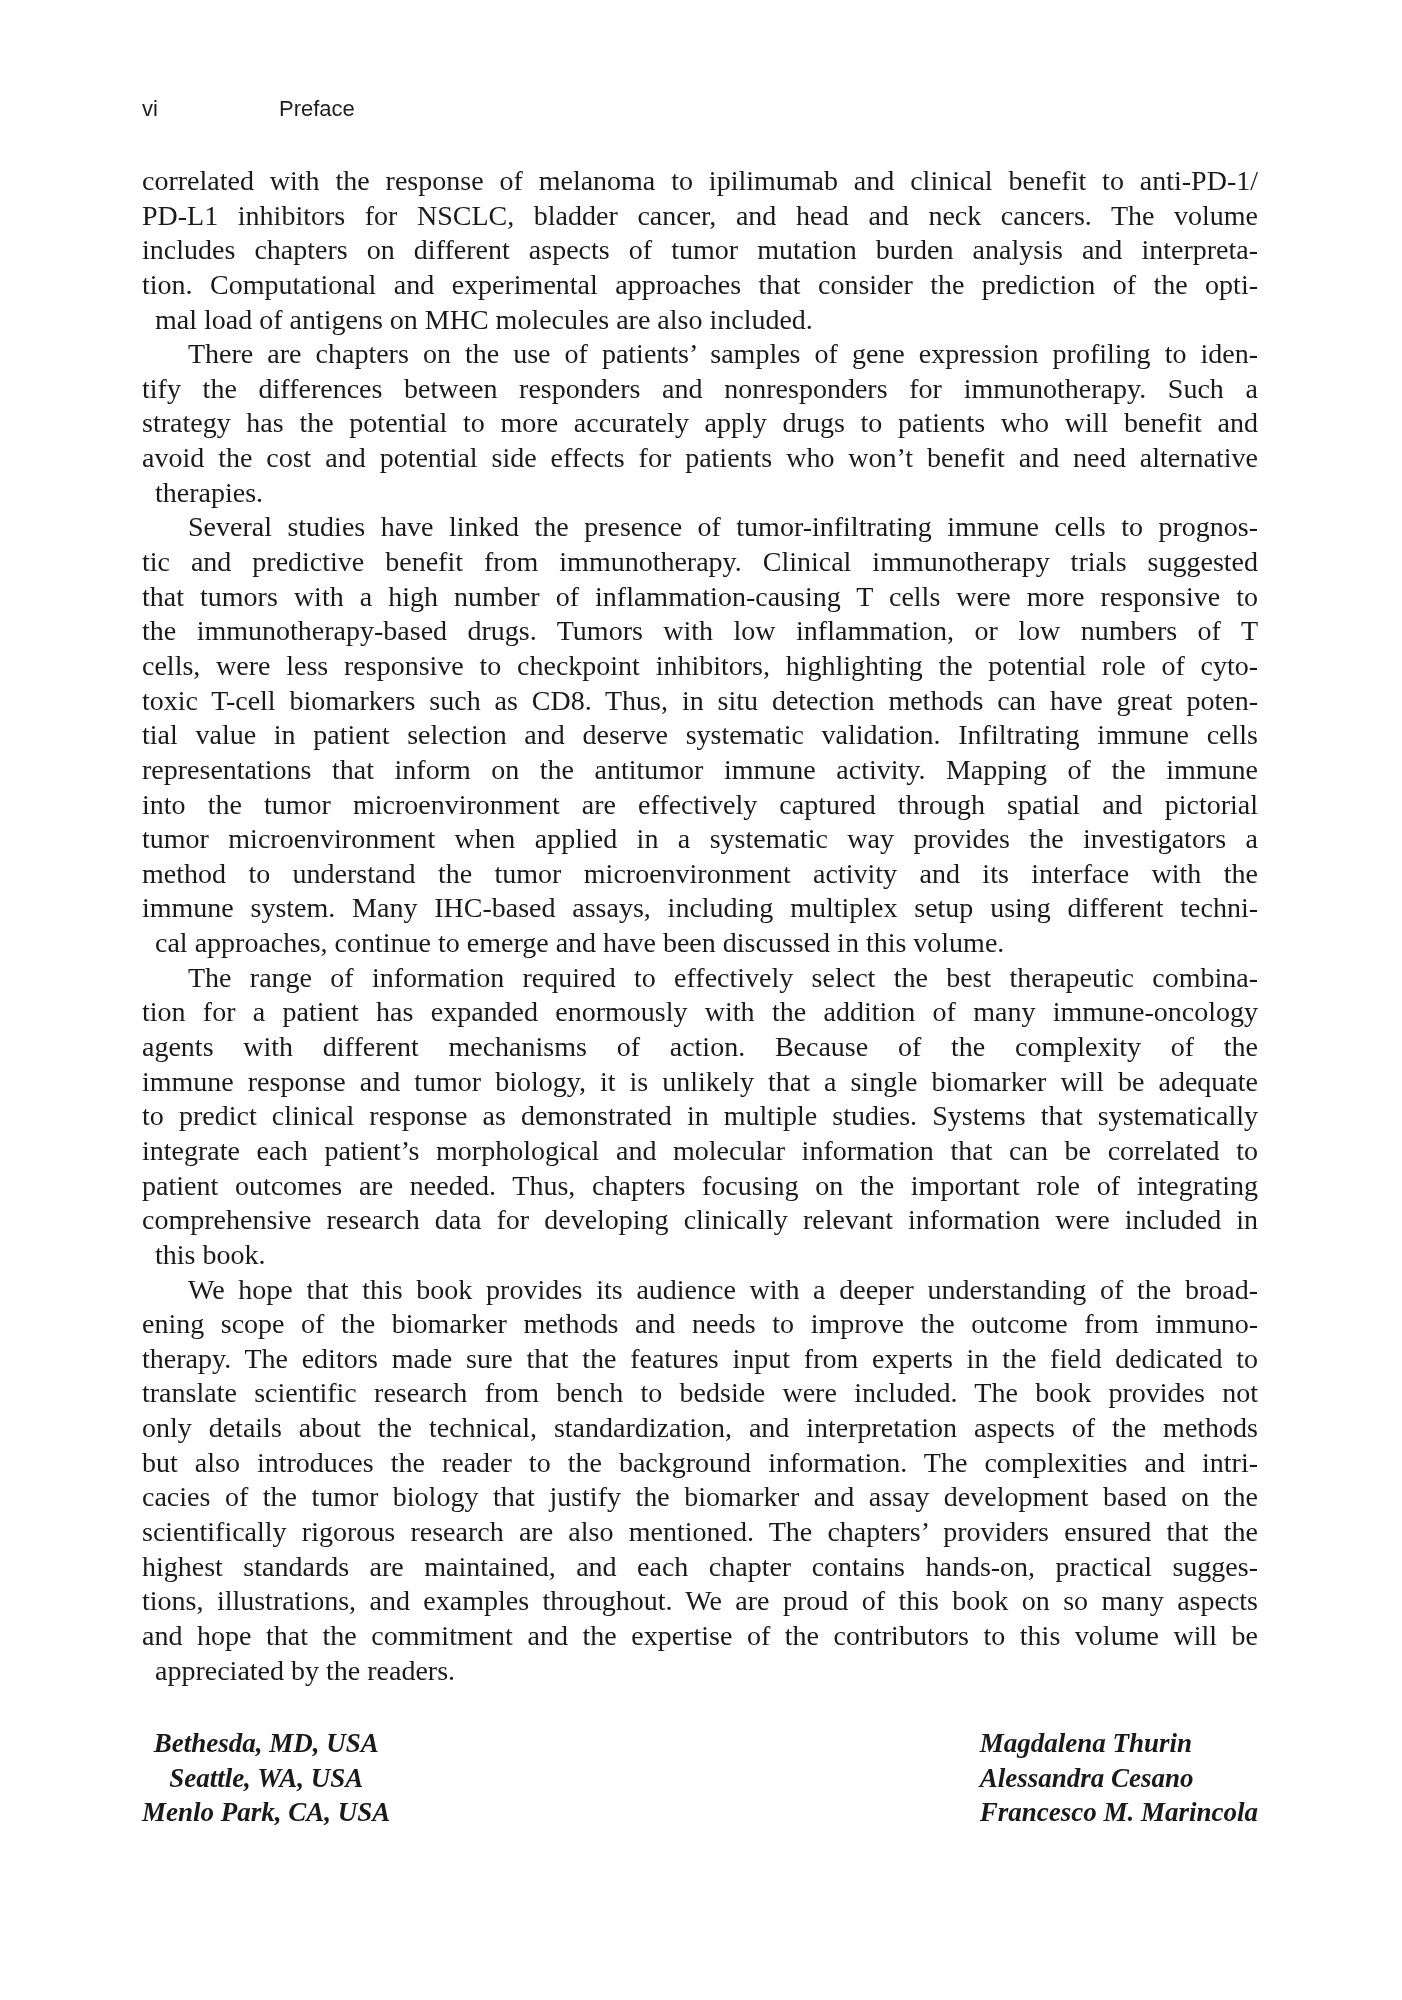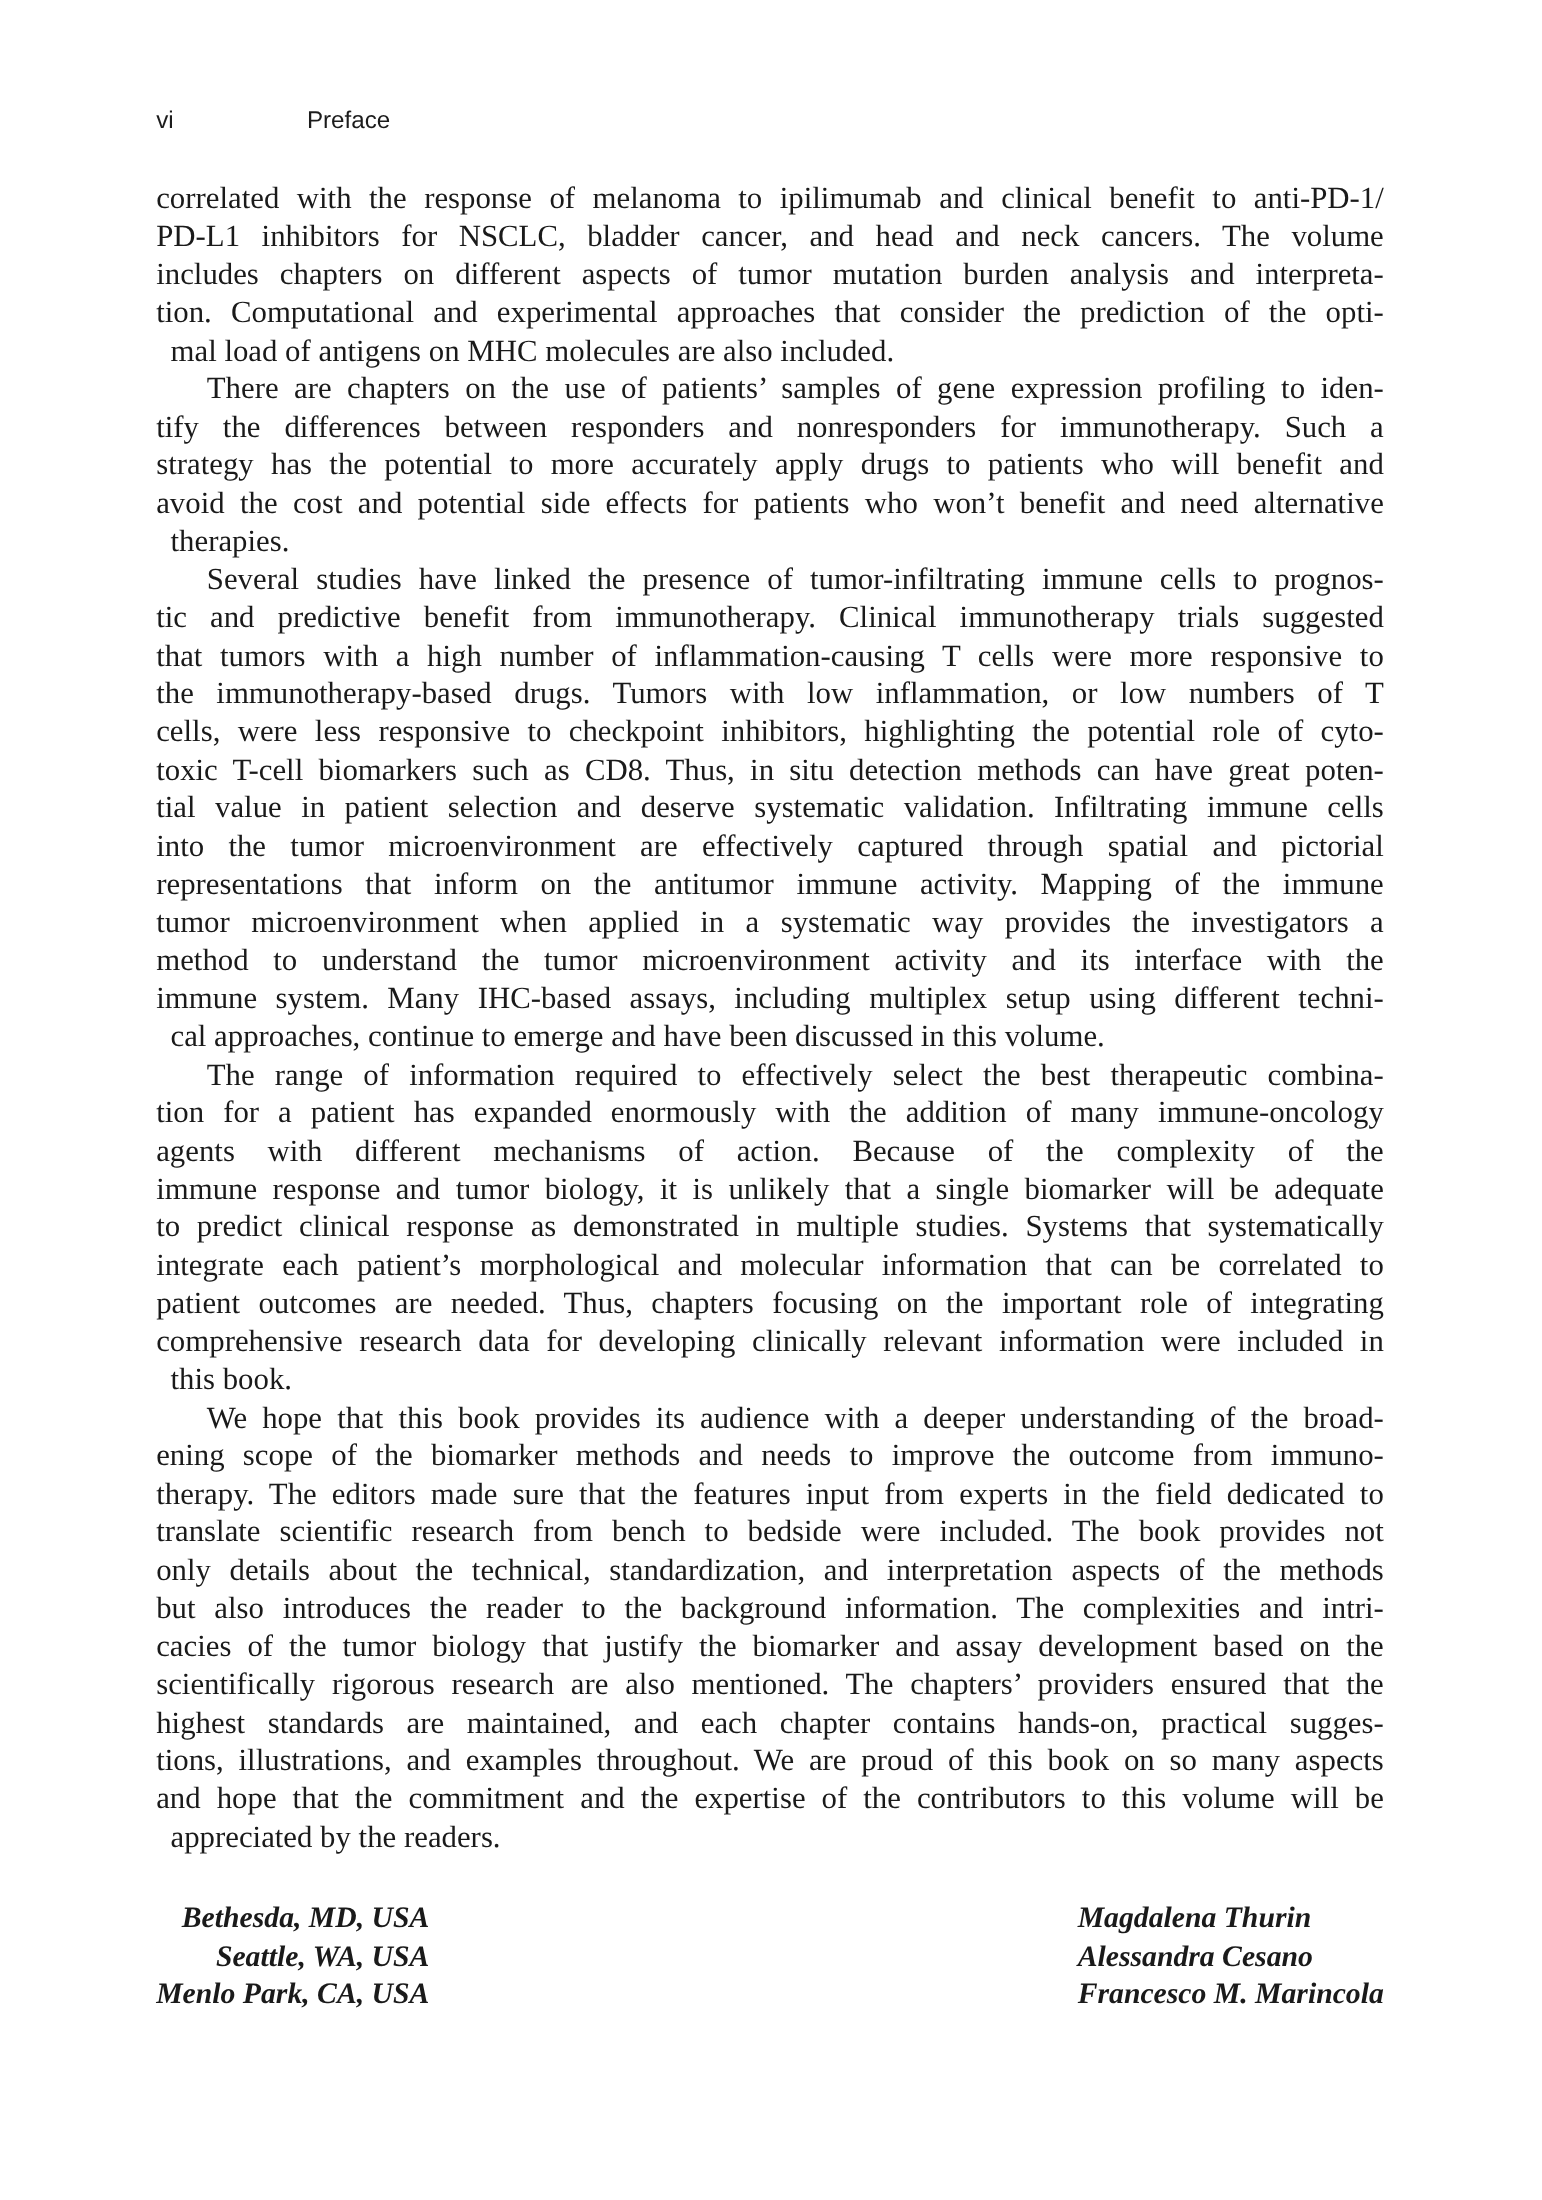--- a/index.html
+++ b/index.html
@@ -6,21 +6,21 @@
   body { width: 1402px; height: 2000px; position: relative; overflow: hidden; color: #1a1a1a; }
   .running-head { position: absolute; top: 96px; left: 142px; height: 28px; font-family: "Liberation Sans", sans-serif; font-size: 22px; color: #1c1c1c; }
   .running-head .folio { position: absolute; left: 0; top: 0; }
   .running-head .title { position: absolute; left: 108px; top: 0; white-space: nowrap; margin-left: 29px; }
   .body-text { position: absolute; left: 142px; top: 164px; width: 1116px; font-family: "Liberation Serif", serif; font-size: 28px; }
   .line { display: block; height: 34.65px; line-height: 34.65px; white-space: nowrap; text-align: justify; text-align-last: justify; }
   .line.last { text-align-last: left; margin-left: 13px; }
   .line.indent { padding-left: 46px; }
   .signature { position: absolute; top: 1726px; left: 142px; width: 1116px; font-family: "Liberation Serif", serif; font-style: italic; font-weight: bold; font-size: 27px; }
   .signature .col { position: absolute; top: 0; }
-  .signature .places { left: 0; text-align: right; }
+  .signature .places { left: 0; text-align: center; }
   .signature .names { right: 0; text-align: left; }
   .signature .sig-line { display: block; height: 34.65px; line-height: 34.65px; white-space: nowrap; }
 </style>
 </head>
 <body>
 
 <div class="running-head">
   <span class="folio">vi</span>
   <span class="title">Preface</span>
 </div>
@@ -44,22 +44,22 @@
   </div>
 
   <div class="paragraph">
     <span class="line indent">Several studies have linked the presence of tumor-infiltrating immune cells to prognos-</span>
     <span class="line">tic and predictive benefit from immunotherapy. Clinical immunotherapy trials suggested</span>
     <span class="line">that tumors with a high number of inflammation-causing T cells were more responsive to</span>
     <span class="line">the immunotherapy-based drugs. Tumors with low inflammation, or low numbers of T</span>
     <span class="line">cells, were less responsive to checkpoint inhibitors, highlighting the potential role of cyto-</span>
     <span class="line">toxic T-cell biomarkers such as CD8. Thus, in situ detection methods can have great poten-</span>
     <span class="line">tial value in patient selection and deserve systematic validation. Infiltrating immune cells</span>
+    <span class="line">representations that inform on the antitumor immune activity. Mapping of the immune</span>
     <span class="line">into the tumor microenvironment are effectively captured through spatial and pictorial</span>
-    <span class="line">representations that inform on the antitumor immune activity. Mapping of the immune</span>
     <span class="line">tumor microenvironment when applied in a systematic way provides the investigators a</span>
     <span class="line">method to understand the tumor microenvironment activity and its interface with the</span>
     <span class="line">immune system. Many IHC-based assays, including multiplex setup using different techni-</span>
     <span class="line last">cal approaches, continue to emerge and have been discussed in this volume.</span>
   </div>
 
   <div class="paragraph">
     <span class="line indent">The range of information required to effectively select the best therapeutic combina-</span>
     <span class="line">tion for a patient has expanded enormously with the addition of many immune-oncology</span>
     <span class="line">agents with different mechanisms of action. Because of the complexity of the</span>

